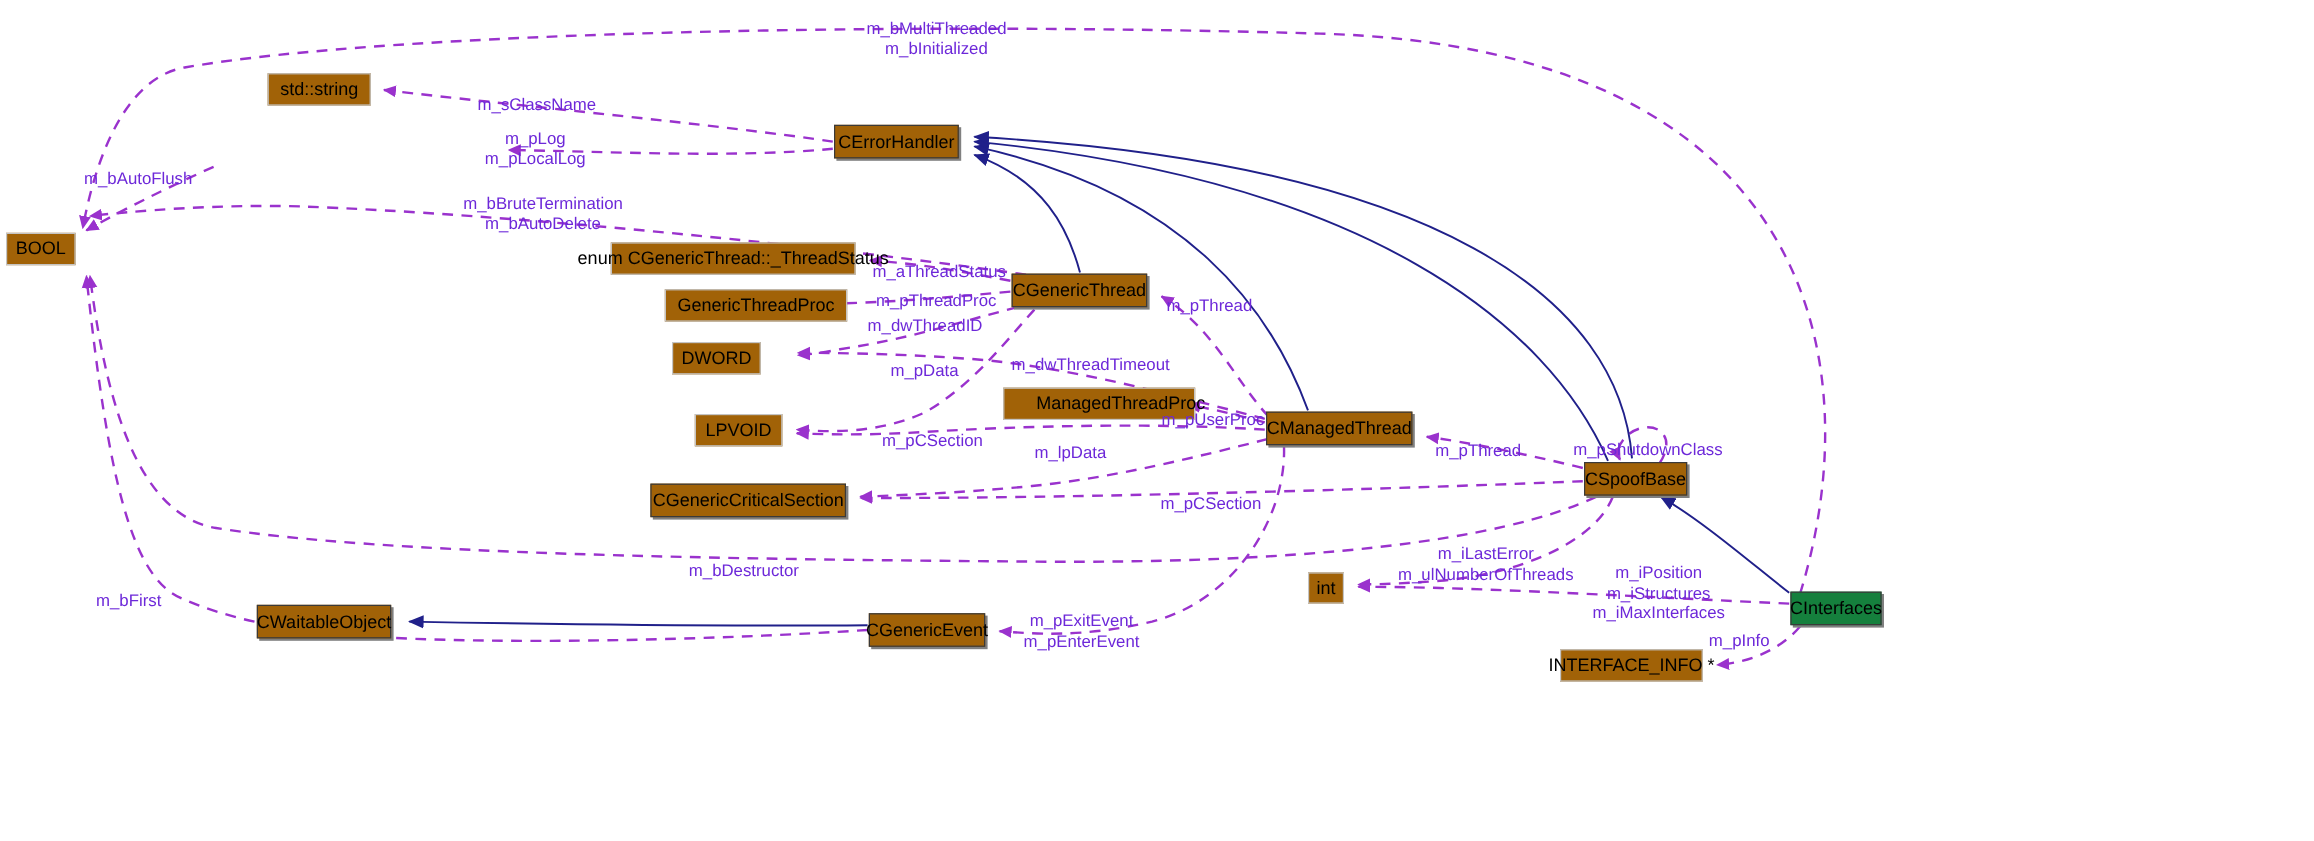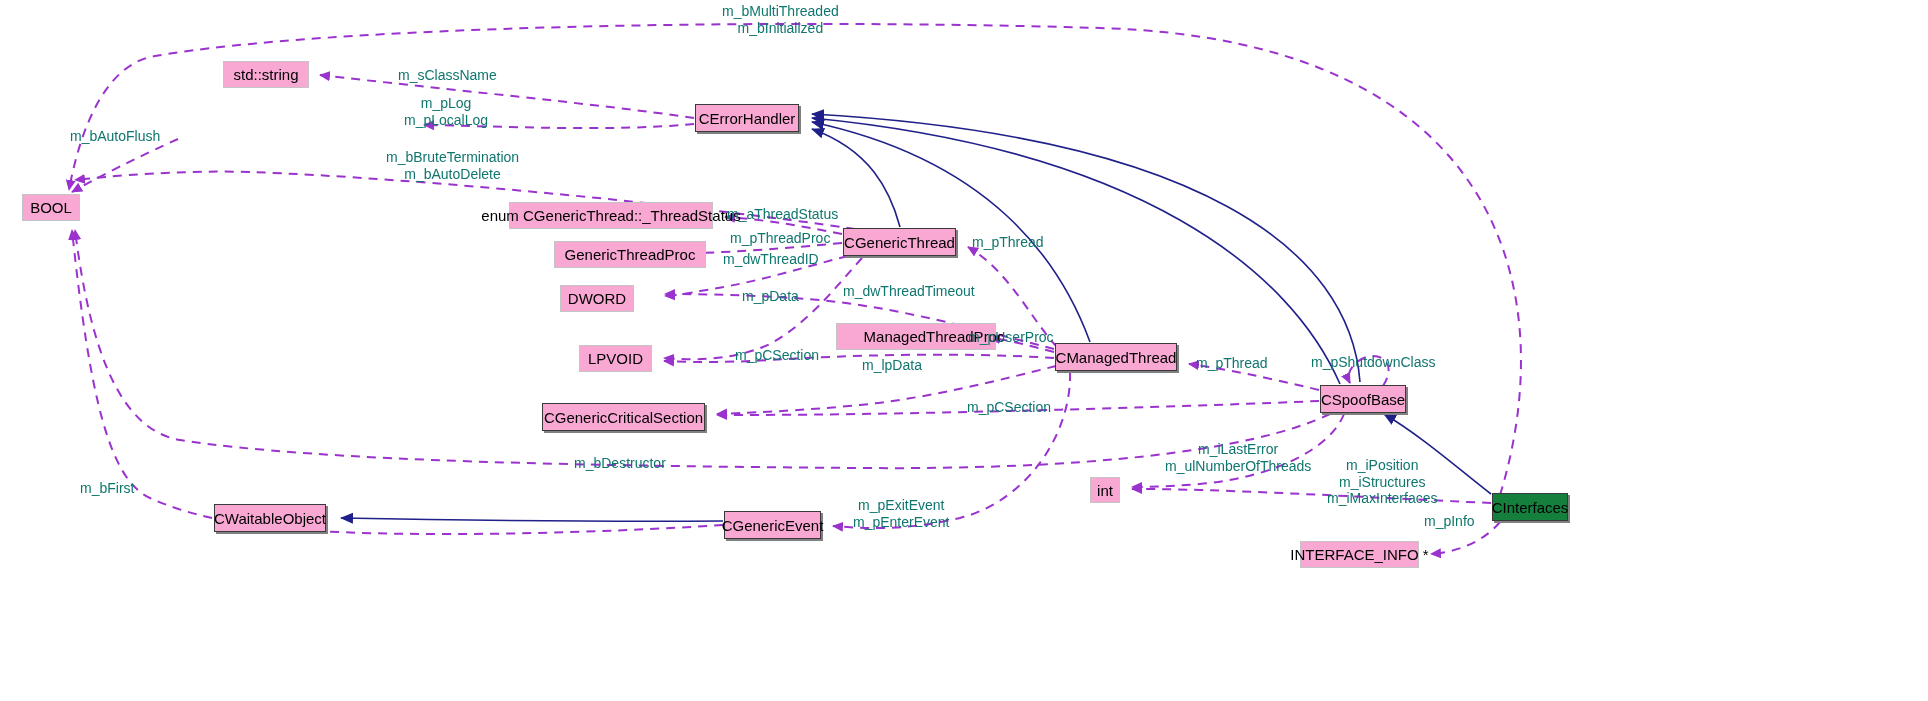--- a/index.html
+++ b/index.html
@@ -26,46 +26,47 @@
   }
   .node {
     position: absolute;
     box-sizing: border-box;
     display: flex;
     align-items: center;
     justify-content: center;
     white-space: nowrap;
     font-size: 15px;
     color: #000000;
-    background: #f9a8d4;
+    background: #a16207;
     line-height: 1;
   }
   
   .node.plain {
     border: 1px solid #c4c4c4;
   }
   
   .node.strong {
     border: 1px solid #3a3a3a;
     box-shadow: 2px 2px 0 0 #808080;
   }
   
   .node.focal {
     border: 1px solid #3a3a3a;
     background: #15803d;
     box-shadow: 2px 2px 0 0 #808080;
   }
   .edge-label {
     position: absolute;
     font-size: 14px;
-    color: #0f766e;
+    color: #6d28d9;
     white-space: nowrap;
     line-height: 1.18;
     text-align: center;
     background: transparent;
+    margin-top: 12px;
   }
 </style>
 </head>
 <body>
 
 <div id="diagram-root">
 
   <svg class="edges" viewBox="0 0 1928 701" width="1928" height="701" xmlns="http://www.w3.org/2000/svg">
     <defs>
       <marker id="arrow-usage" markerWidth="11" markerHeight="11" refX="10" refY="5.5" orient="auto" markerUnits="userSpaceOnUse">
@@ -134,21 +135,21 @@
       <path d="M1340,384 C1290,270 1140,150 812,118"></path>
 
       <path d="M1360,382 C1350,250 1200,136 812,114"></path>
 
       <path d="M1491,494 C1460,470 1420,435 1384,414"></path>
 
       <path d="M723,521 C600,522 450,520 341,518"></path>
     </g>
   </svg>
 
-  <div class="node plain" style="left:5px; top:194px; width:58px; height:27px;margin-left:17px;">
+  <div class="node plain" style="left:5px; top:194px; width:58px; height:27px;">
     <span>BOOL</span>
   </div>
 
   <div class="node plain" style="left:223px; top:61px; width:86px; height:27px;">
     <span>std::string</span>
   </div>
 
 
   <div class="node strong" style="left:695px; top:104px; width:104px; height:28px;">
     <span>CErrorHandler</span>

